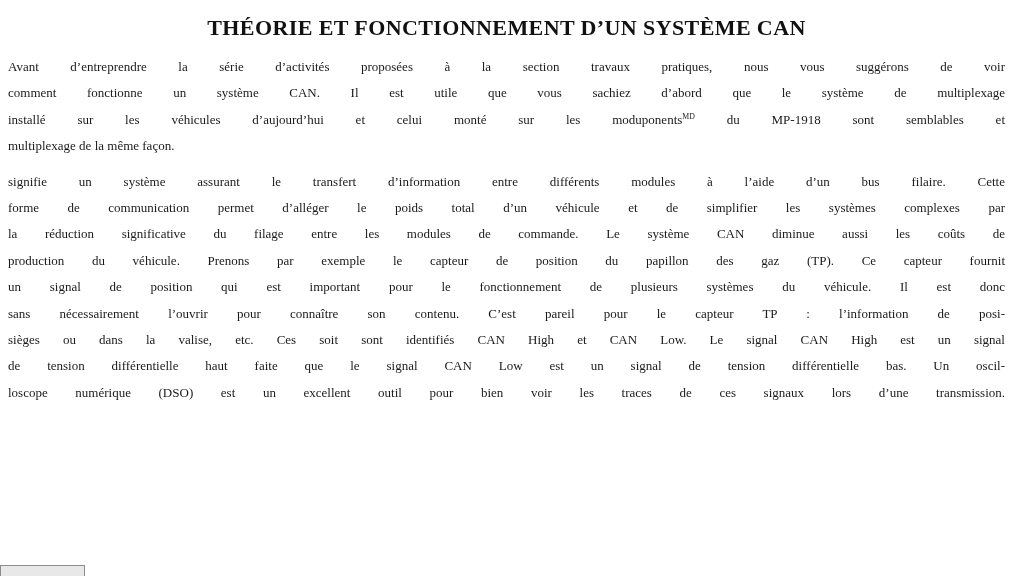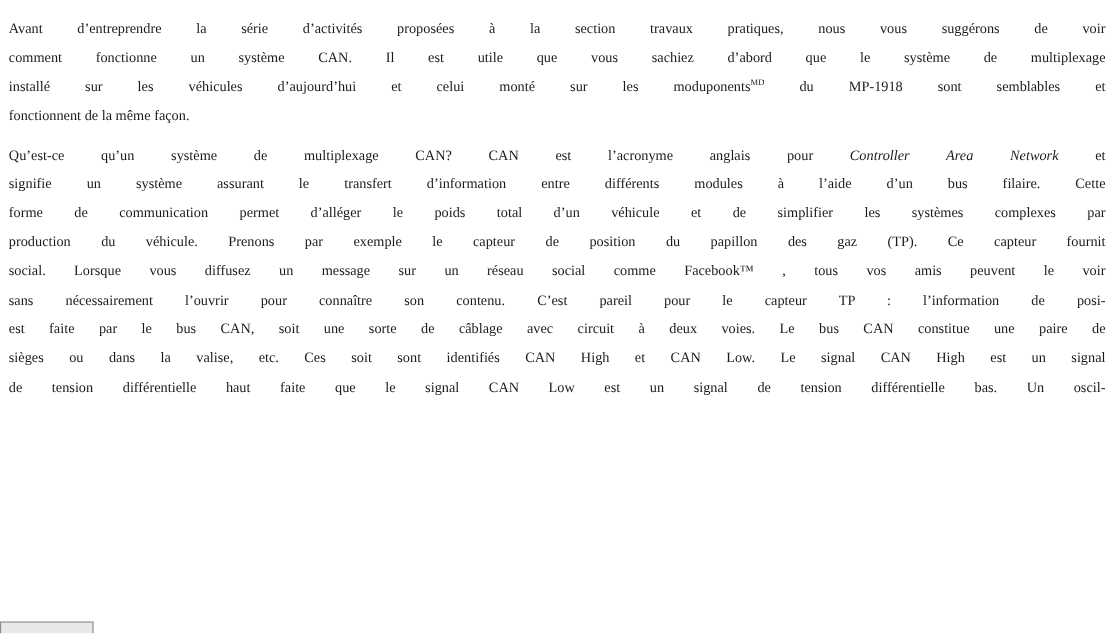--- a/index.html
+++ b/index.html
@@ -45,35 +45,36 @@
     height: 14px;
     background: #e8e8e8;
     border: 1px solid #8c8c8c;
     box-sizing: border-box;
   }
 </style>
 </head>
 <body>
 
 <div class="page">
+  <div class="title">THÉORIE ET FONCTIONNEMENT D’UN SYSTÈME CAN</div>
 
   <div class="doc">
       <div class="para">
         <div class="jline"><span>Avant d’entreprendre  la série d’activités proposées à la section travaux pratiques, nous vous suggérons de voir</span></div>
         <div class="jline"><span>comment fonctionne un système CAN. Il est utile que vous sachiez d’abord que le système de multiplexage</span></div>
         <div class="jline"><span>installé sur les véhicules d’aujourd’hui et celui monté sur les moduponents</span><span class="sup">MD</span><span> du MP-1918 sont semblables et</span></div>
-        <div class="jline left"><span>fonctionnent de la même façon.</span></div>
+        <div class="jline left"><span>multiplexage de la même façon.</span></div>
       </div>
       <div class="para">
-        <div class="jline"><span>Qu’est-ce qu’un système de multiplexage CAN? CAN est l’acronyme anglais pour </span><span class="it">Controller Area Network</span><span> et</span></div>
         <div class="jline"><span>signifie un système assurant le transfert d’information entre différents modules à l’aide d’un bus filaire. Cette</span></div>
         <div class="jline"><span>forme de communication permet d’alléger le poids total d’un véhicule et de simplifier les systèmes complexes par</span></div>
+        <div class="jline"><span>la réduction significative du filage entre les modules de commande. Le système CAN diminue aussi les coûts de</span></div>
         <div class="jline"><span>production du véhicule. Prenons par exemple le capteur de position du papillon des gaz (TP). Ce capteur fournit</span></div>
-        <div class="jline"><span>social. Lorsque vous diffusez un message sur un réseau social comme Facebook™ , tous vos amis peuvent le voir</span></div>
+        <div class="jline"><span>un signal de position qui est important pour le fonctionnement de plusieurs systèmes du véhicule. Il est donc</span></div>
         <div class="jline"><span>sans nécessairement l’ouvrir pour connaître son contenu. C’est pareil pour le capteur TP : l’information de posi-</span></div>
-        <div class="jline"><span>est faite par le bus CAN, soit une sorte de câblage avec circuit à deux voies. Le bus CAN constitue une paire de</span></div>
         <div class="jline"><span>sièges ou dans la valise, etc. Ces soit sont identifiés CAN High et CAN Low. Le signal CAN High est un signal</span></div>
         <div class="jline"><span>de tension différentielle haut faite que le signal CAN Low est un signal de tension différentielle bas. Un oscil-</span></div>
+        <div class="jline"><span>loscope numérique (DSO) est un excellent outil pour bien voir les traces de ces signaux lors d’une transmission.</span></div>
       </div>
     </div>
 
   <div class="fragment-box"></div>
 </div>
 
 </body></html>

